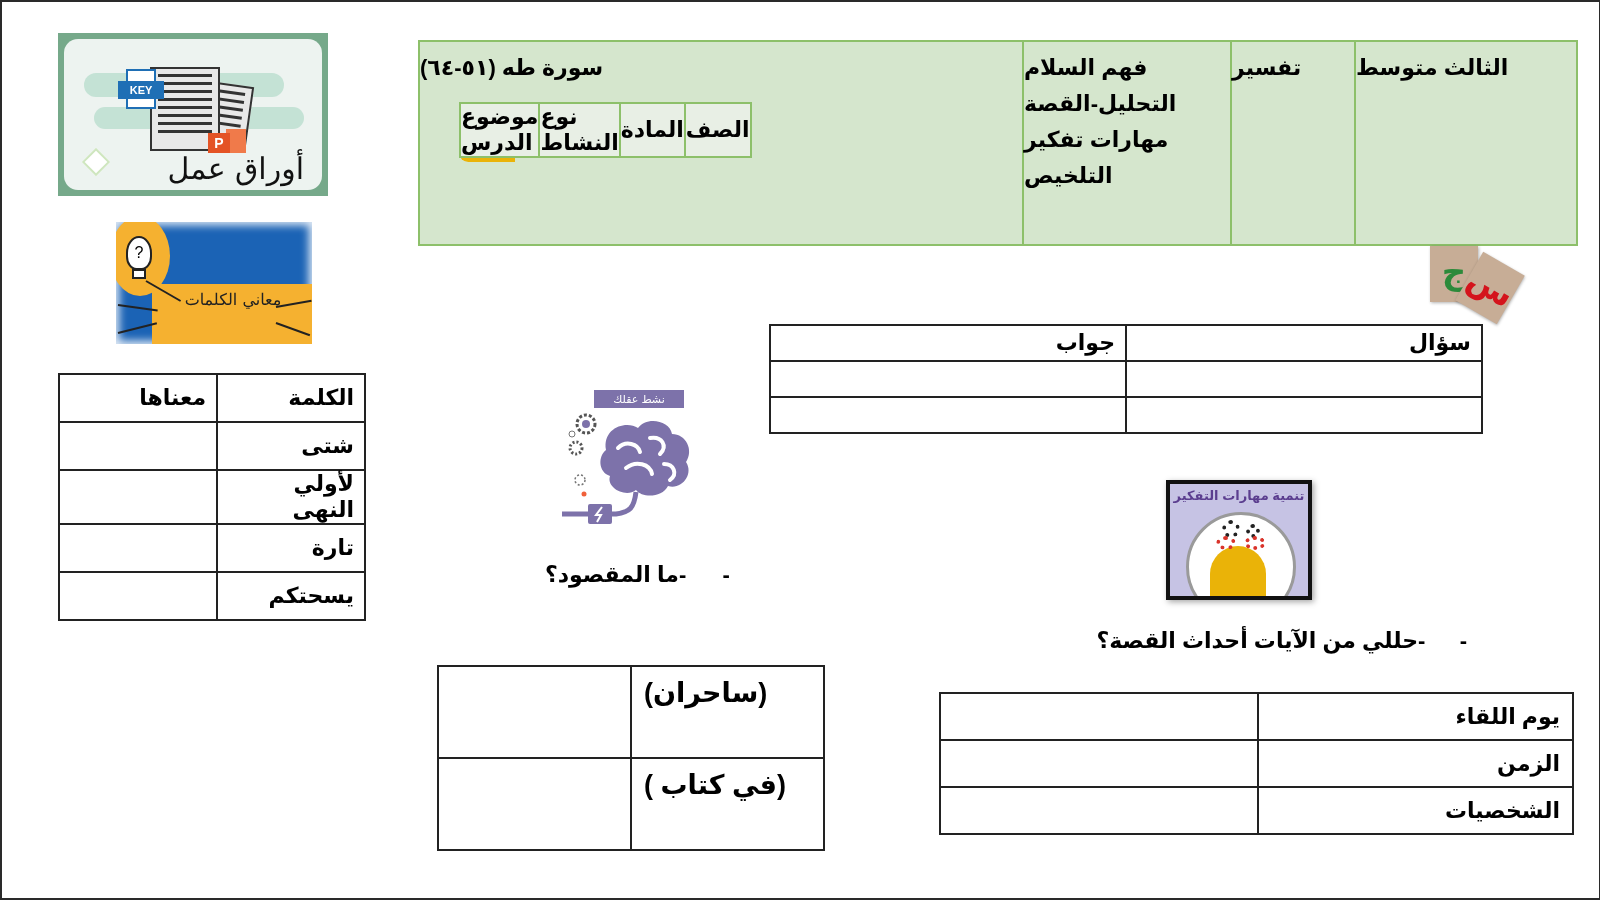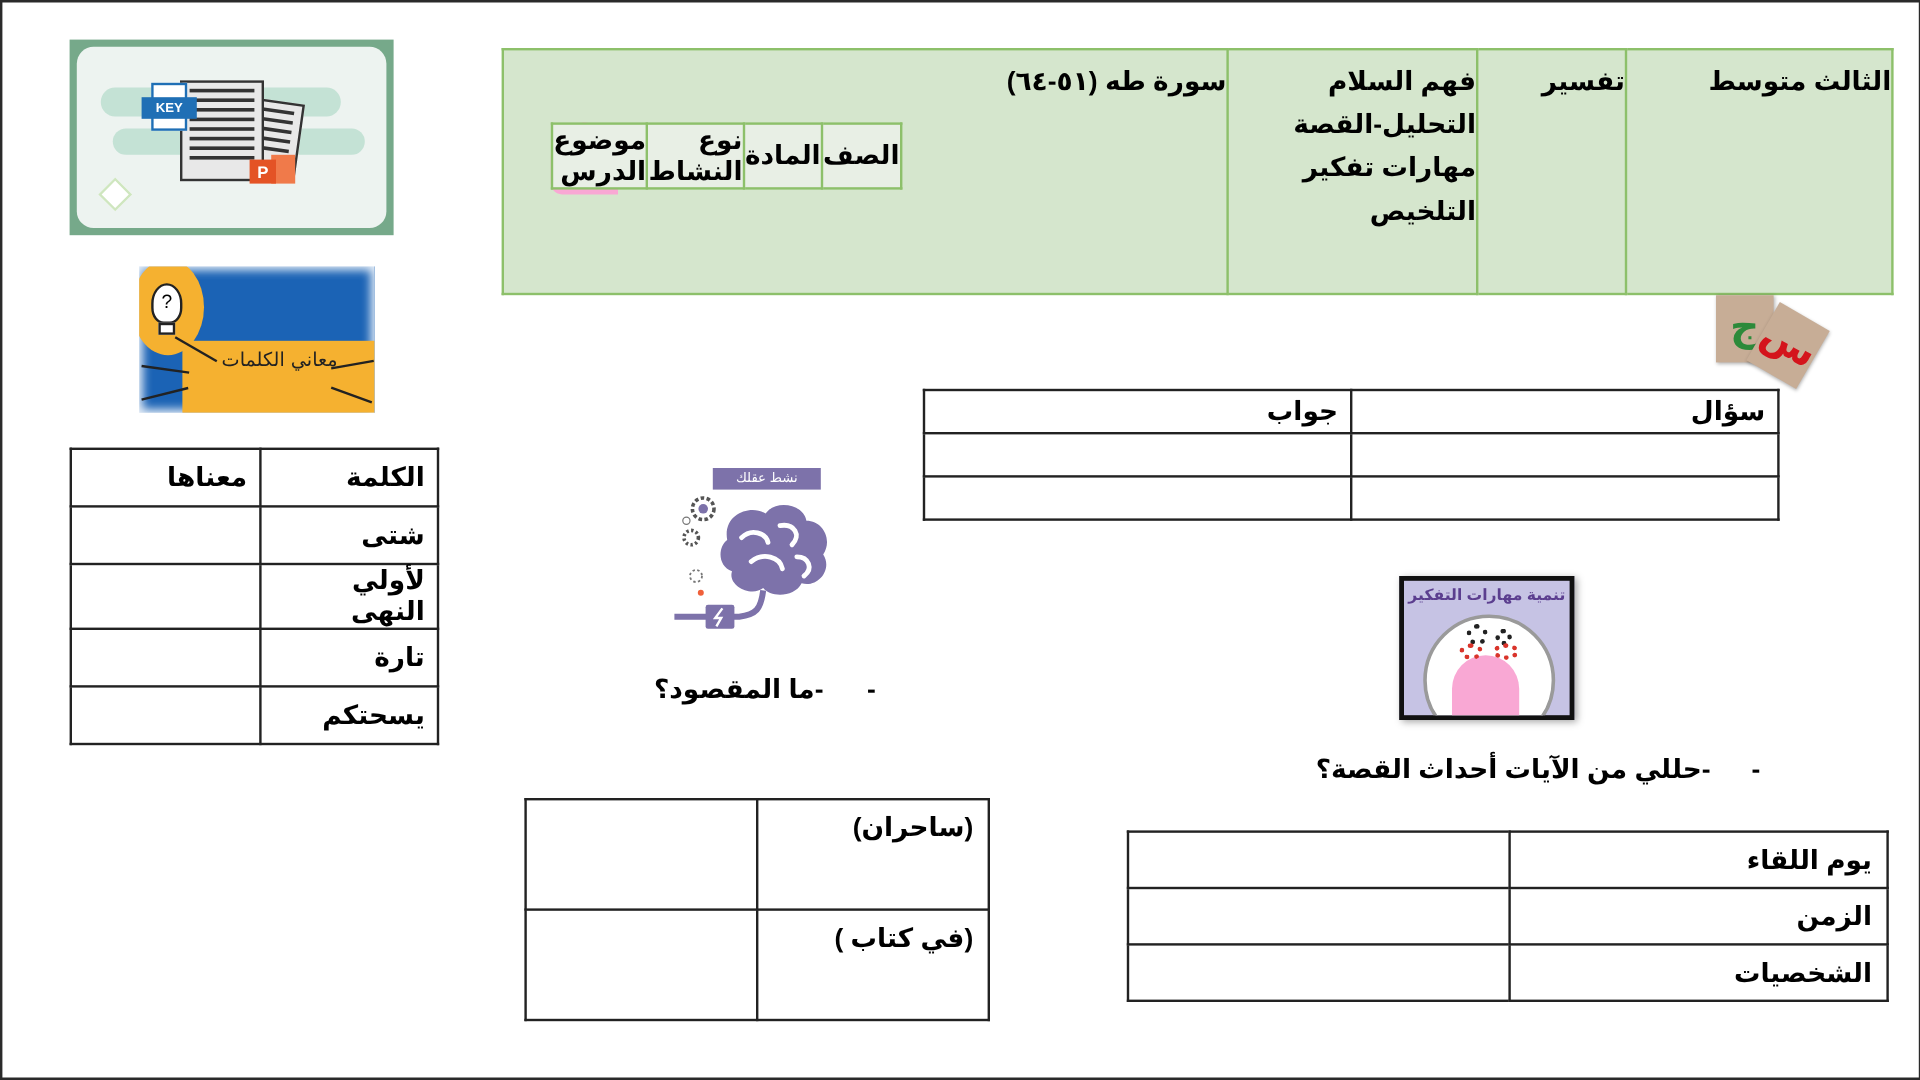--- a/index.html
+++ b/index.html
@@ -3,21 +3,21 @@
   <meta charset="utf-8">
   <style>
     * { box-sizing: border-box; margin: 0; padding: 0; }
     html, body { width: 1600px; height: 900px; background: #ffffff; overflow: hidden; }
     body { font-family: "Liberation Sans", "DejaVu Sans", sans-serif; color: #000; position: relative; }
     .slide { position: absolute; left: 0; top: 0; width: 1600px; height: 900px; border: 2px solid #2a2a2a; border-right-width: 1px; background: #fff; }
     .abs { position: absolute; }
 
     
     .info-table { left: 416px; top: 38px; width: 1158px; height: 206px; border-collapse: collapse; table-layout: fixed; }
-    .info-table td { border: 2px solid #8dc06a; text-align: right; vertical-align: top; font-weight: bold; font-size: 22px; direction: rtl; }
+    .info-table td { border: 2px solid #8dc06a; text-align: left; vertical-align: top; font-weight: bold; font-size: 22px; direction: rtl; }
     .info-table tr.head td { background: #e8efe5; height: 48px; vertical-align: middle; }
     .info-table tr.body td { background: #d5e6cd; padding-top: 8px; line-height: 36px; }
 
     
     .logo-card { left: 56px; top: 31px; width: 270px; height: 163px; background: #76a98a; padding: 6px; }
     .logo-inner { width: 100%; height: 100%; background: #edf3f0; border-radius: 14px; position: relative; overflow: hidden; }
     .brush { position: absolute; background: #bfe0d2; border-radius: 30px; opacity: .9; }
     .paper { position: absolute; background: #e8e8e8; border: 2px solid #333; }
     .paper .ln { height: 3px; background: #333; margin: 5px 6px; }
     .key-tag { position: absolute; left: 54px; top: 42px; width: 46px; height: 18px; background: #1f6fb5; color: #fff; font-size: 11px; font-weight: bold; text-align: center; line-height: 18px; }
@@ -53,26 +53,26 @@
     .qa-table td { border: 2px solid #222; height: 36px; font-size: 22px; font-weight: bold; text-align: right; padding: 0 10px; vertical-align: middle; }
 
     
     .brain-wrap { left: 552px; top: 388px; width: 150px; height: 145px; }
     .brain-tag { position: absolute; left: 40px; top: 0; width: 90px; height: 18px; background: #7d72aa; color: #fff; font-size: 11px; text-align: center; line-height: 18px; direction: rtl; }
 
     
     .skills-img { left: 1164px; top: 478px; width: 146px; height: 120px; background: #c6c3e4; border: 4px solid #111; box-shadow: 2px 2px 6px rgba(0,0,0,.35); overflow: hidden; }
     .skills-title { position: absolute; top: 4px; left: 0; right: 0; text-align: center; font-size: 13px; font-weight: bold; color: #5b3e8f; direction: rtl; }
     .skills-circle { position: absolute; left: 16px; top: 28px; width: 110px; height: 110px; border-radius: 50%; background: #fff; border: 3px solid #9a9a9a; }
-    .head { position: absolute; left: 40px; top: 62px; width: 56px; height: 60px; background: #f9a8d4; border-radius: 30px 30px 0 10px; }
+    .head { position: absolute; left: 40px; top: 62px; width: 56px; height: 60px; background: #eab308; border-radius: 30px 30px 0 10px; }
     .gear { position: absolute; border-radius: 50%; border: 4px dotted; }
 
     
     .mean-table { left: 435px; top: 663px; width: 386px; border-collapse: collapse; table-layout: fixed; direction: rtl; }
-    .mean-table td { border: 2px solid #222; height: 92px; font-size: 22px; font-weight: bold; text-align: right; padding: 10px 12px 0 12px; vertical-align: top; }
+    .mean-table td { border: 2px solid #222; height: 92px; font-size: 27px; font-weight: bold; text-align: left; padding: 10px 12px 0 12px; vertical-align: top; }
 
     
     .events-table { left: 937px; top: 690px; width: 633px; border-collapse: collapse; table-layout: fixed; direction: rtl; }
     .events-table td { border: 2px solid #222; height: 47px; font-size: 22px; font-weight: bold; text-align: right; padding: 0 12px; vertical-align: middle; }
   </style>
 </head>
 <body>
 
 <div class="slide">
 
@@ -129,20 +129,21 @@
           <div class="ln"></div>
           <div class="ln"></div>
           <div class="ln"></div>
           <div class="ln"></div>
       </div>
       <div class="key-file"></div>
       <div class="key-tag">KEY</div>
       <div class="ppt2"></div>
       <div class="ppt">P</div>
       <div class="diamond"></div>
+      <div class="logo-title">أوراق عمل</div>
     </div>
   </div>
 
   <div class="abs meaning-img">
     <div class="meaning-glow"></div>
     <div class="meaning-yellow"></div>
     <div class="bulb">?</div>
     <div class="bulb-base"></div>
     <div class="ray" style="left:30px;top:58px;width:40px;transform:rotate(30deg);"></div>
     <div class="ray" style="left:2px;top:82px;width:40px;transform:rotate(8deg);"></div>

